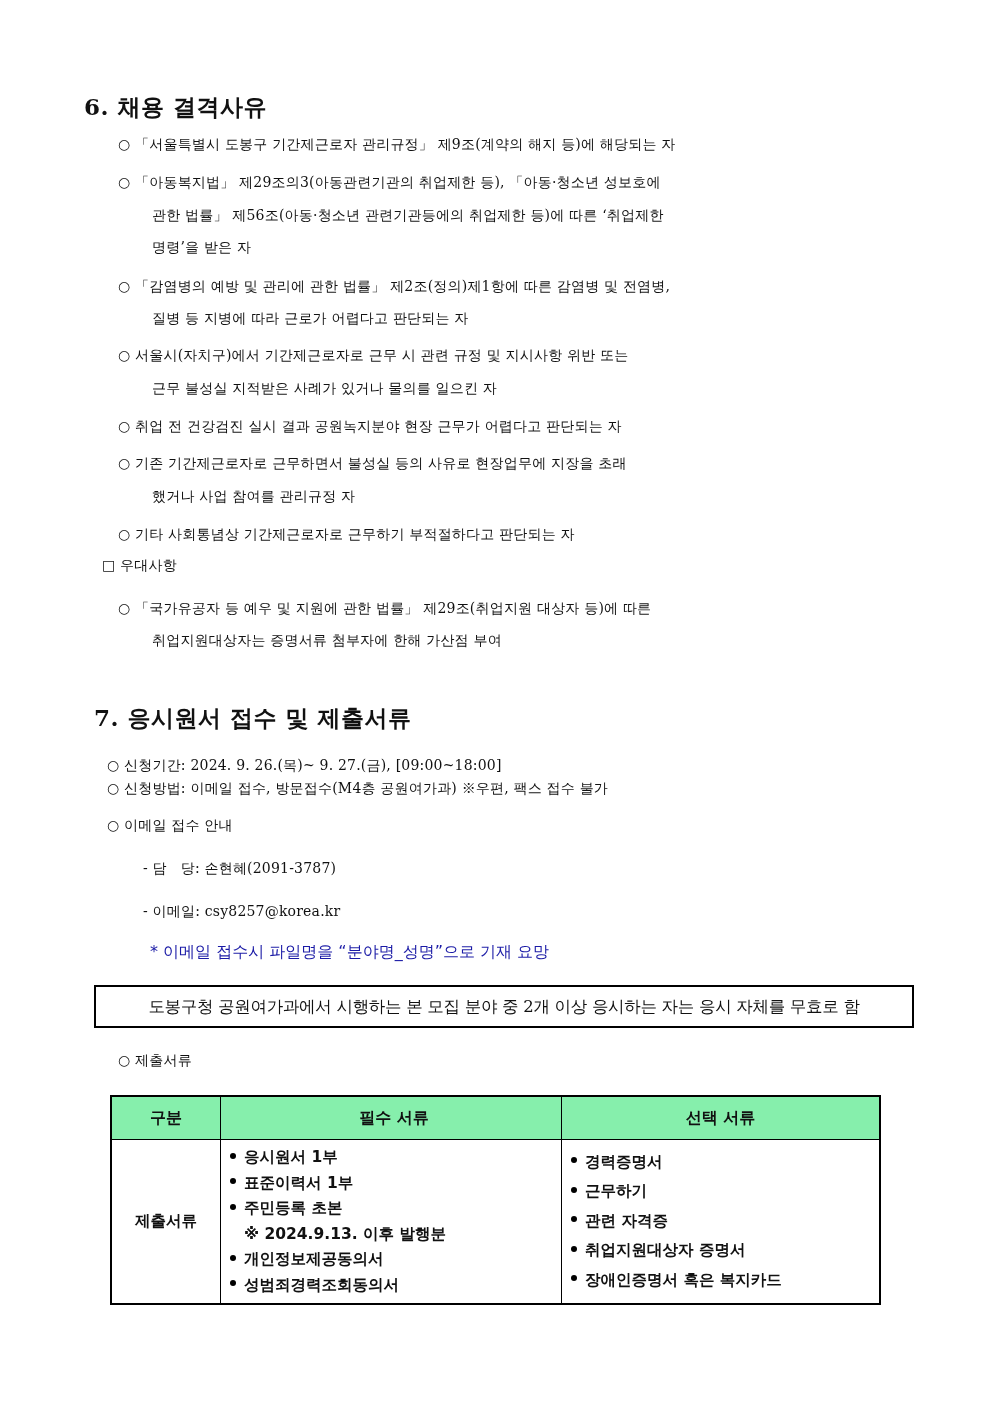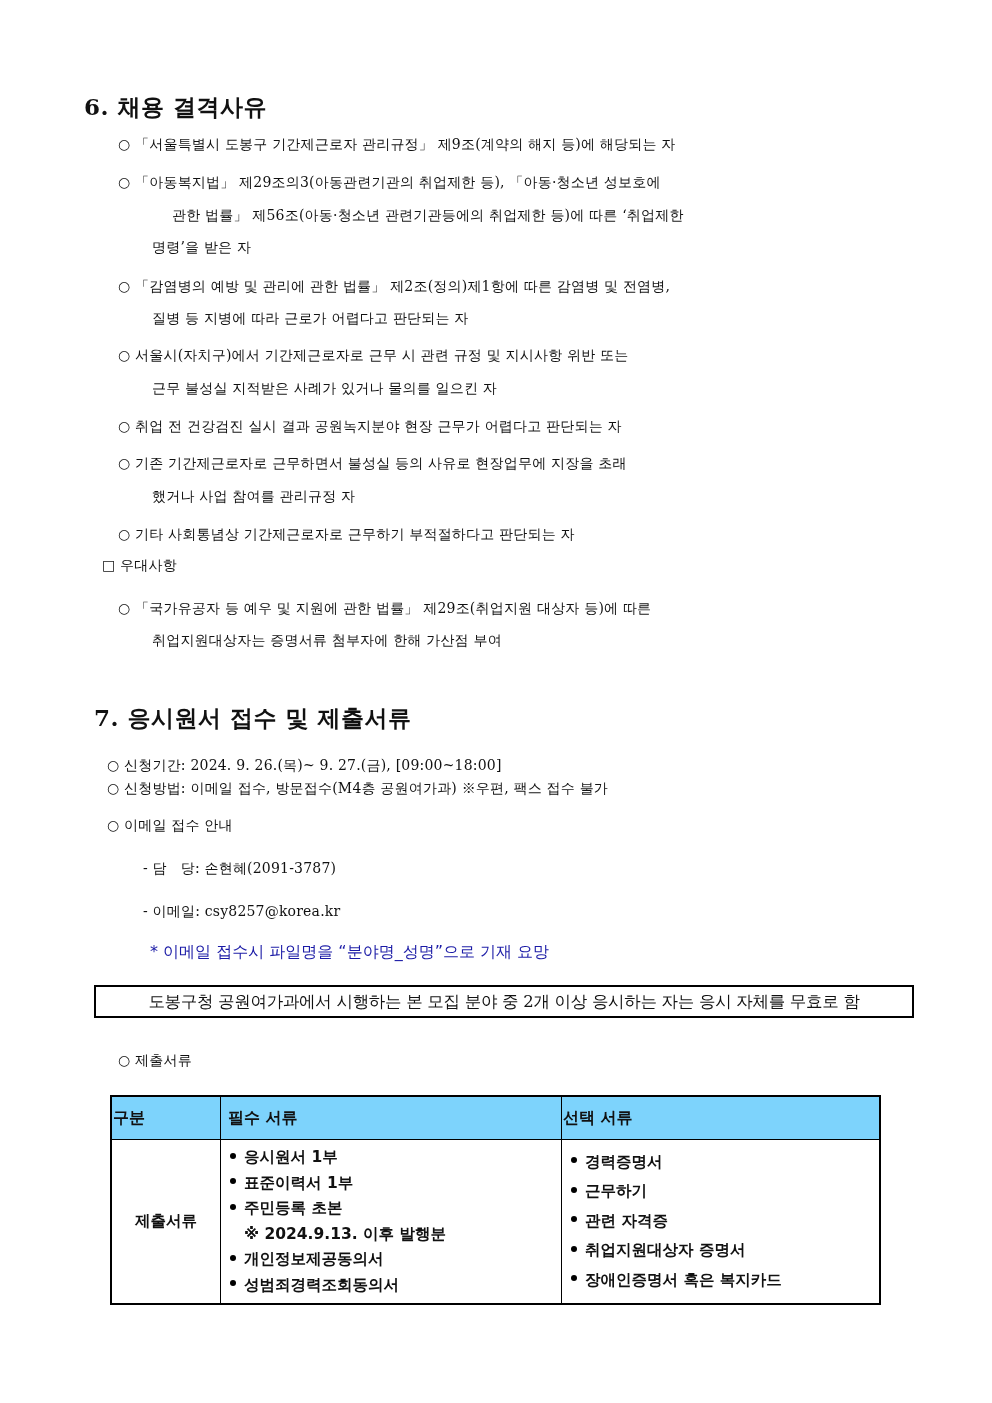--- a/index.html
+++ b/index.html
@@ -7,53 +7,53 @@
       width: 992px; height: 1403px; position: relative; overflow: hidden;
       font-family: "DejaVu Serif", "Liberation Serif", serif;
       color: #111111;
     }
     .abs { position: absolute; white-space: nowrap; }
     .h1 { font-size: 23px; font-weight: bold; letter-spacing: 0.5px; }
     .line { font-size: 14px; letter-spacing: 0.2px; }
     .sans { font-family: "DejaVu Sans", "Liberation Sans", sans-serif; }
     .blue { color: #1a1aa6; font-size: 16px; }
     .notice-box {
-      position: absolute; left: 94px; top: 985px; width: 820px; height: 33px;
+      position: absolute; left: 94px; top: 985px; width: 820px; height: 43px;
       border: 2px solid #000; box-sizing: border-box;
       display: flex; align-items: center; justify-content: center;
       font-size: 16.5px; font-family: "DejaVu Serif", "Liberation Serif", serif;
       white-space: nowrap; letter-spacing: -0.3px;
     }
     table.docs {
       position: absolute; left: 110px; top: 1095px; width: 771px;
       border-collapse: collapse; border: 2px solid #000;
       font-family: "DejaVu Sans", "Liberation Sans", sans-serif;
       font-size: 15.5px; font-weight: bold;
     }
     table.docs th {
-      background: #7dd3fc; height: 40px; border: 1px solid #000;
-      font-size: 16px; font-weight: bold; text-align: left;
+      background: #86efac; height: 40px; border: 1px solid #000;
+      font-size: 16px; font-weight: bold; text-align: center;
     }
     table.docs td { border: 1px solid #000; vertical-align: middle; }
     table.docs td.cat { text-align: center; width: 106px; }
     table.docs ul { list-style: none; margin: 0; padding: 4px 0 4px 8px; }
     table.docs li { line-height: 25.5px; white-space: nowrap; }
     table.docs li .dot { display: inline-block; width: 6px; height: 6px; background: #000; border-radius: 50%; margin-right: 8px; vertical-align: middle; position: relative; top: -2px; }
     table.docs li.sub { padding-left: 14px; }
     table.docs td.opt li { line-height: 29.5px; }
   </style>
 </head>
 <body>
 
 <div class="abs h1" style="left:84px; top:92px;">6. 채용 결격사유</div>
 
 <div class="abs line" style="left:118px; top:136px;">○ 「서울특별시 도봉구 기간제근로자 관리규정」 제9조(계약의 해지 등)에 해당되는 자</div>
 
 <div class="abs line" style="left:118px; top:174px;">○ 「아동복지법」 제29조의3(아동관련기관의 취업제한 등), 「아동·청소년 성보호에</div>
-<div class="abs line" style="left:152px; top:207px;margin-left:20px;">관한 법률」 제56조(아동·청소년 관련기관등에의 취업제한 등)에 따른 ‘취업제한</div>
+<div class="abs line" style="left:152px; top:207px;">관한 법률」 제56조(아동·청소년 관련기관등에의 취업제한 등)에 따른 ‘취업제한</div>
 <div class="abs line" style="left:152px; top:239px;">명령’을 받은 자</div>
 
 <div class="abs line" style="left:118px; top:278px;">○ 「감염병의 예방 및 관리에 관한 법률」 제2조(정의)제1항에 따른 감염병 및 전염병,</div>
 <div class="abs line" style="left:152px; top:310px;">질병 등 지병에 따라 근로가 어렵다고 판단되는 자</div>
 
 <div class="abs line" style="left:118px; top:347px;">○ 서울시(자치구)에서 기간제근로자로 근무 시 관련 규정 및 지시사항 위반 또는</div>
 <div class="abs line" style="left:152px; top:380px;">근무 불성실 지적받은 사례가 있거나 물의를 일으킨 자</div>
 
 <div class="abs line" style="left:118px; top:418px;">○ 취업 전 건강검진 실시 결과 공원녹지분야 현장 근무가 어렵다고 판단되는 자</div>
 

